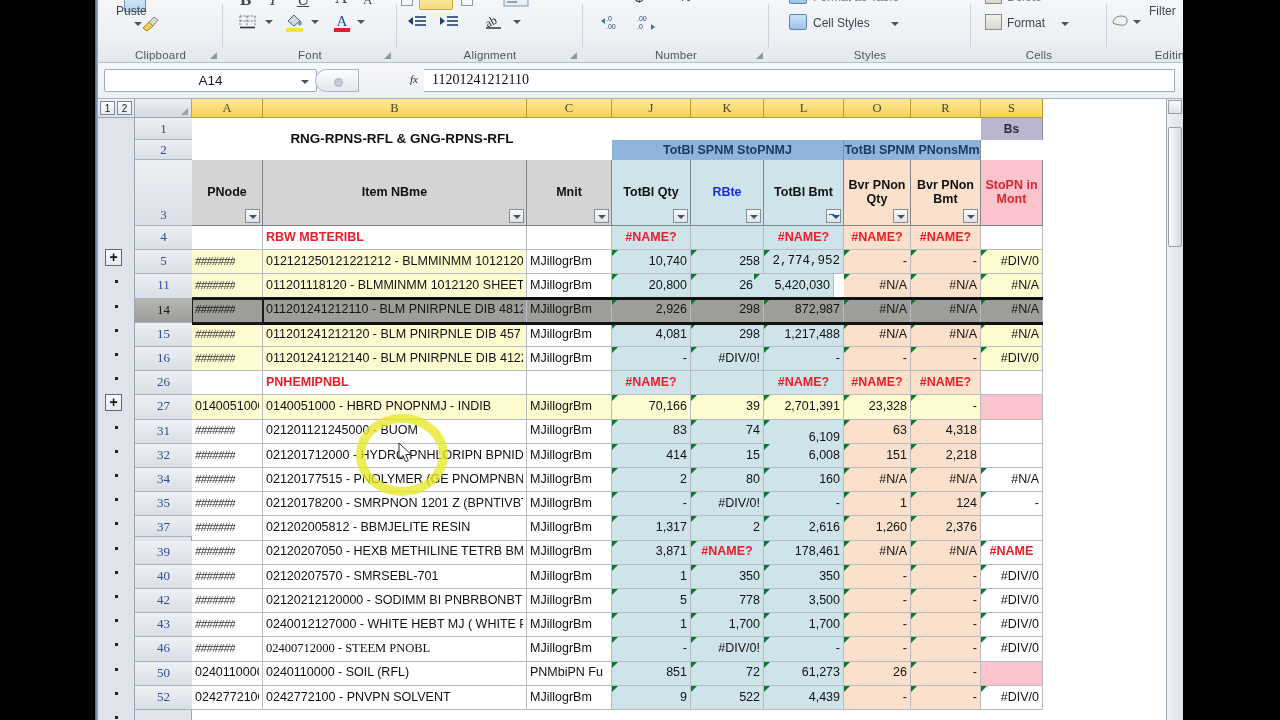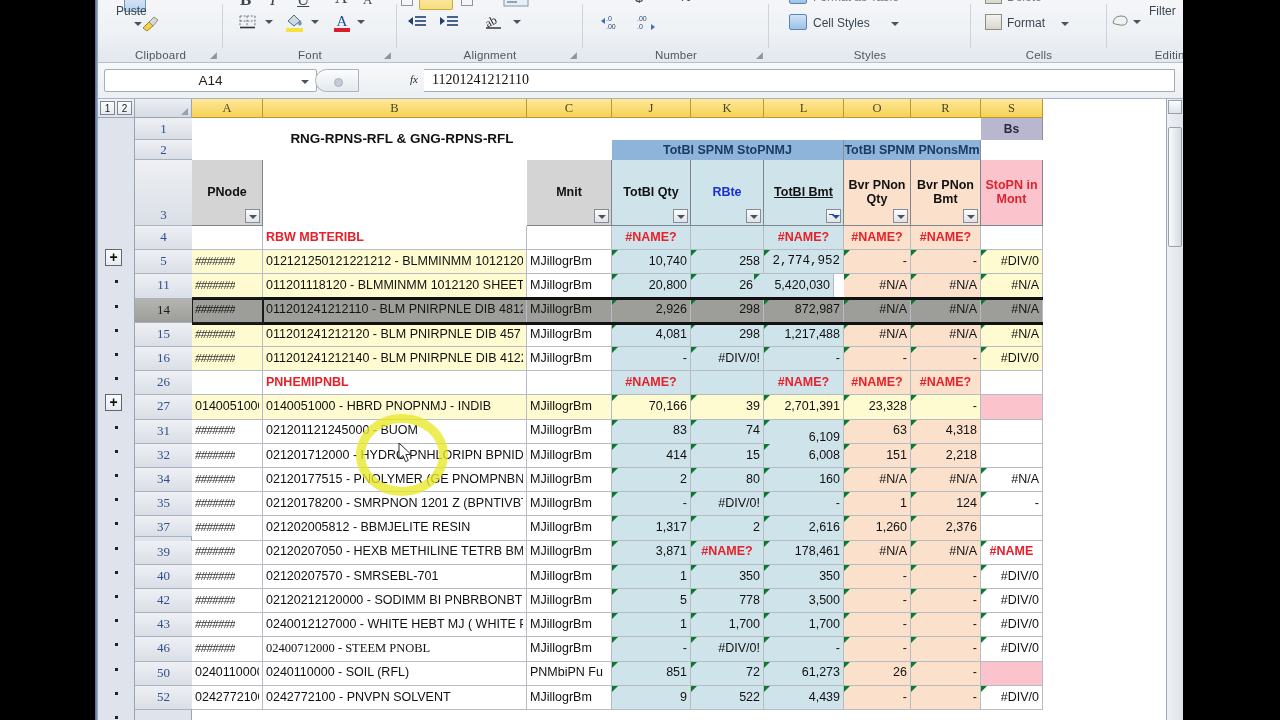--- a/index.html
+++ b/index.html
@@ -462,40 +462,46 @@
           <div class="bandhdr" style="left: 789px; top: 0px; width: 62px; height: 22px; background: rgb(185, 183, 207); color: rgb(42, 42, 58); font-size: 12px;">Bs</div>
           <div class="bandhdr" style="left: 420px; top: 22px; width: 232px; height: 20px; background: rgb(142, 180, 217);">TotBl SPNM StoPNMJ</div>
           <div class="bandhdr" style="left: 652px; top: 22px; width: 137px; height: 20px; background: rgb(142, 180, 217);">TotBl SPNM PNonsMm</div>
           <div class="cell" style="left: 789px; top: 22px; width: 62px; height: 20px; background: rgb(255, 255, 255); border-right: none; border-bottom: none;"></div>
           <div class="hdr-cell" style="left: 0px; top: 42px; width: 71px; height: 66px; background: rgb(212, 212, 212);">
             <span style="white-space: pre-line; padding: 0px 2px;">PNode</span>
             <div class="filtbtn">
               <div class="fc"></div>
             </div>
           </div>
+          <div class="hdr-cell" style="left: 71px; top: 42px; width: 264px; height: 66px; background: rgb(212, 212, 212);">
+            <span style="white-space: pre-line; padding: 0px 2px;">Item NBme</span>
+            <div class="filtbtn">
+              <div class="fc"></div>
+            </div>
+          </div>
           <div class="hdr-cell" style="left: 335px; top: 42px; width: 85px; height: 66px; background: rgb(212, 212, 212);">
             <span style="white-space: pre-line; padding: 0px 2px;">Mnit</span>
             <div class="filtbtn">
               <div class="fc"></div>
             </div>
           </div>
           <div class="hdr-cell" style="left: 420px; top: 42px; width: 79px; height: 66px; background: rgb(207, 228, 234);">
             <span style="white-space: pre-line; padding: 0px 2px;">TotBl Qty</span>
             <div class="filtbtn">
               <div class="fc"></div>
             </div>
           </div>
           <div class="hdr-cell" style="left: 499px; top: 42px; width: 73px; height: 66px; background: rgb(207, 228, 234); color: rgb(27, 47, 208);">
             <span style="white-space: pre-line; padding: 0px 2px;">RBte</span>
             <div class="filtbtn">
               <div class="fc"></div>
             </div>
           </div>
           <div class="hdr-cell" style="left: 572px; top: 42px; width: 80px; height: 66px; background: rgb(207, 228, 234);">
-            <span style="white-space: pre-line; padding: 0px 2px; text-decoration: underline;">TotBl Bmt</span>
+            <span style="white-space: pre-line; padding: 0px 2px;">TotBl Bmt</span>
             <div class="filtbtn active">
               <div class="fc"></div>
             </div>
           </div>
           <div class="hdr-cell" style="left: 652px; top: 42px; width: 67px; height: 66px; background: rgb(251, 224, 204);">
             <span style="white-space: pre-line; padding: 0px 2px;">Bvr PNon Qty</span>
             <div class="filtbtn">
               <div class="fc"></div>
             </div>
           </div>

